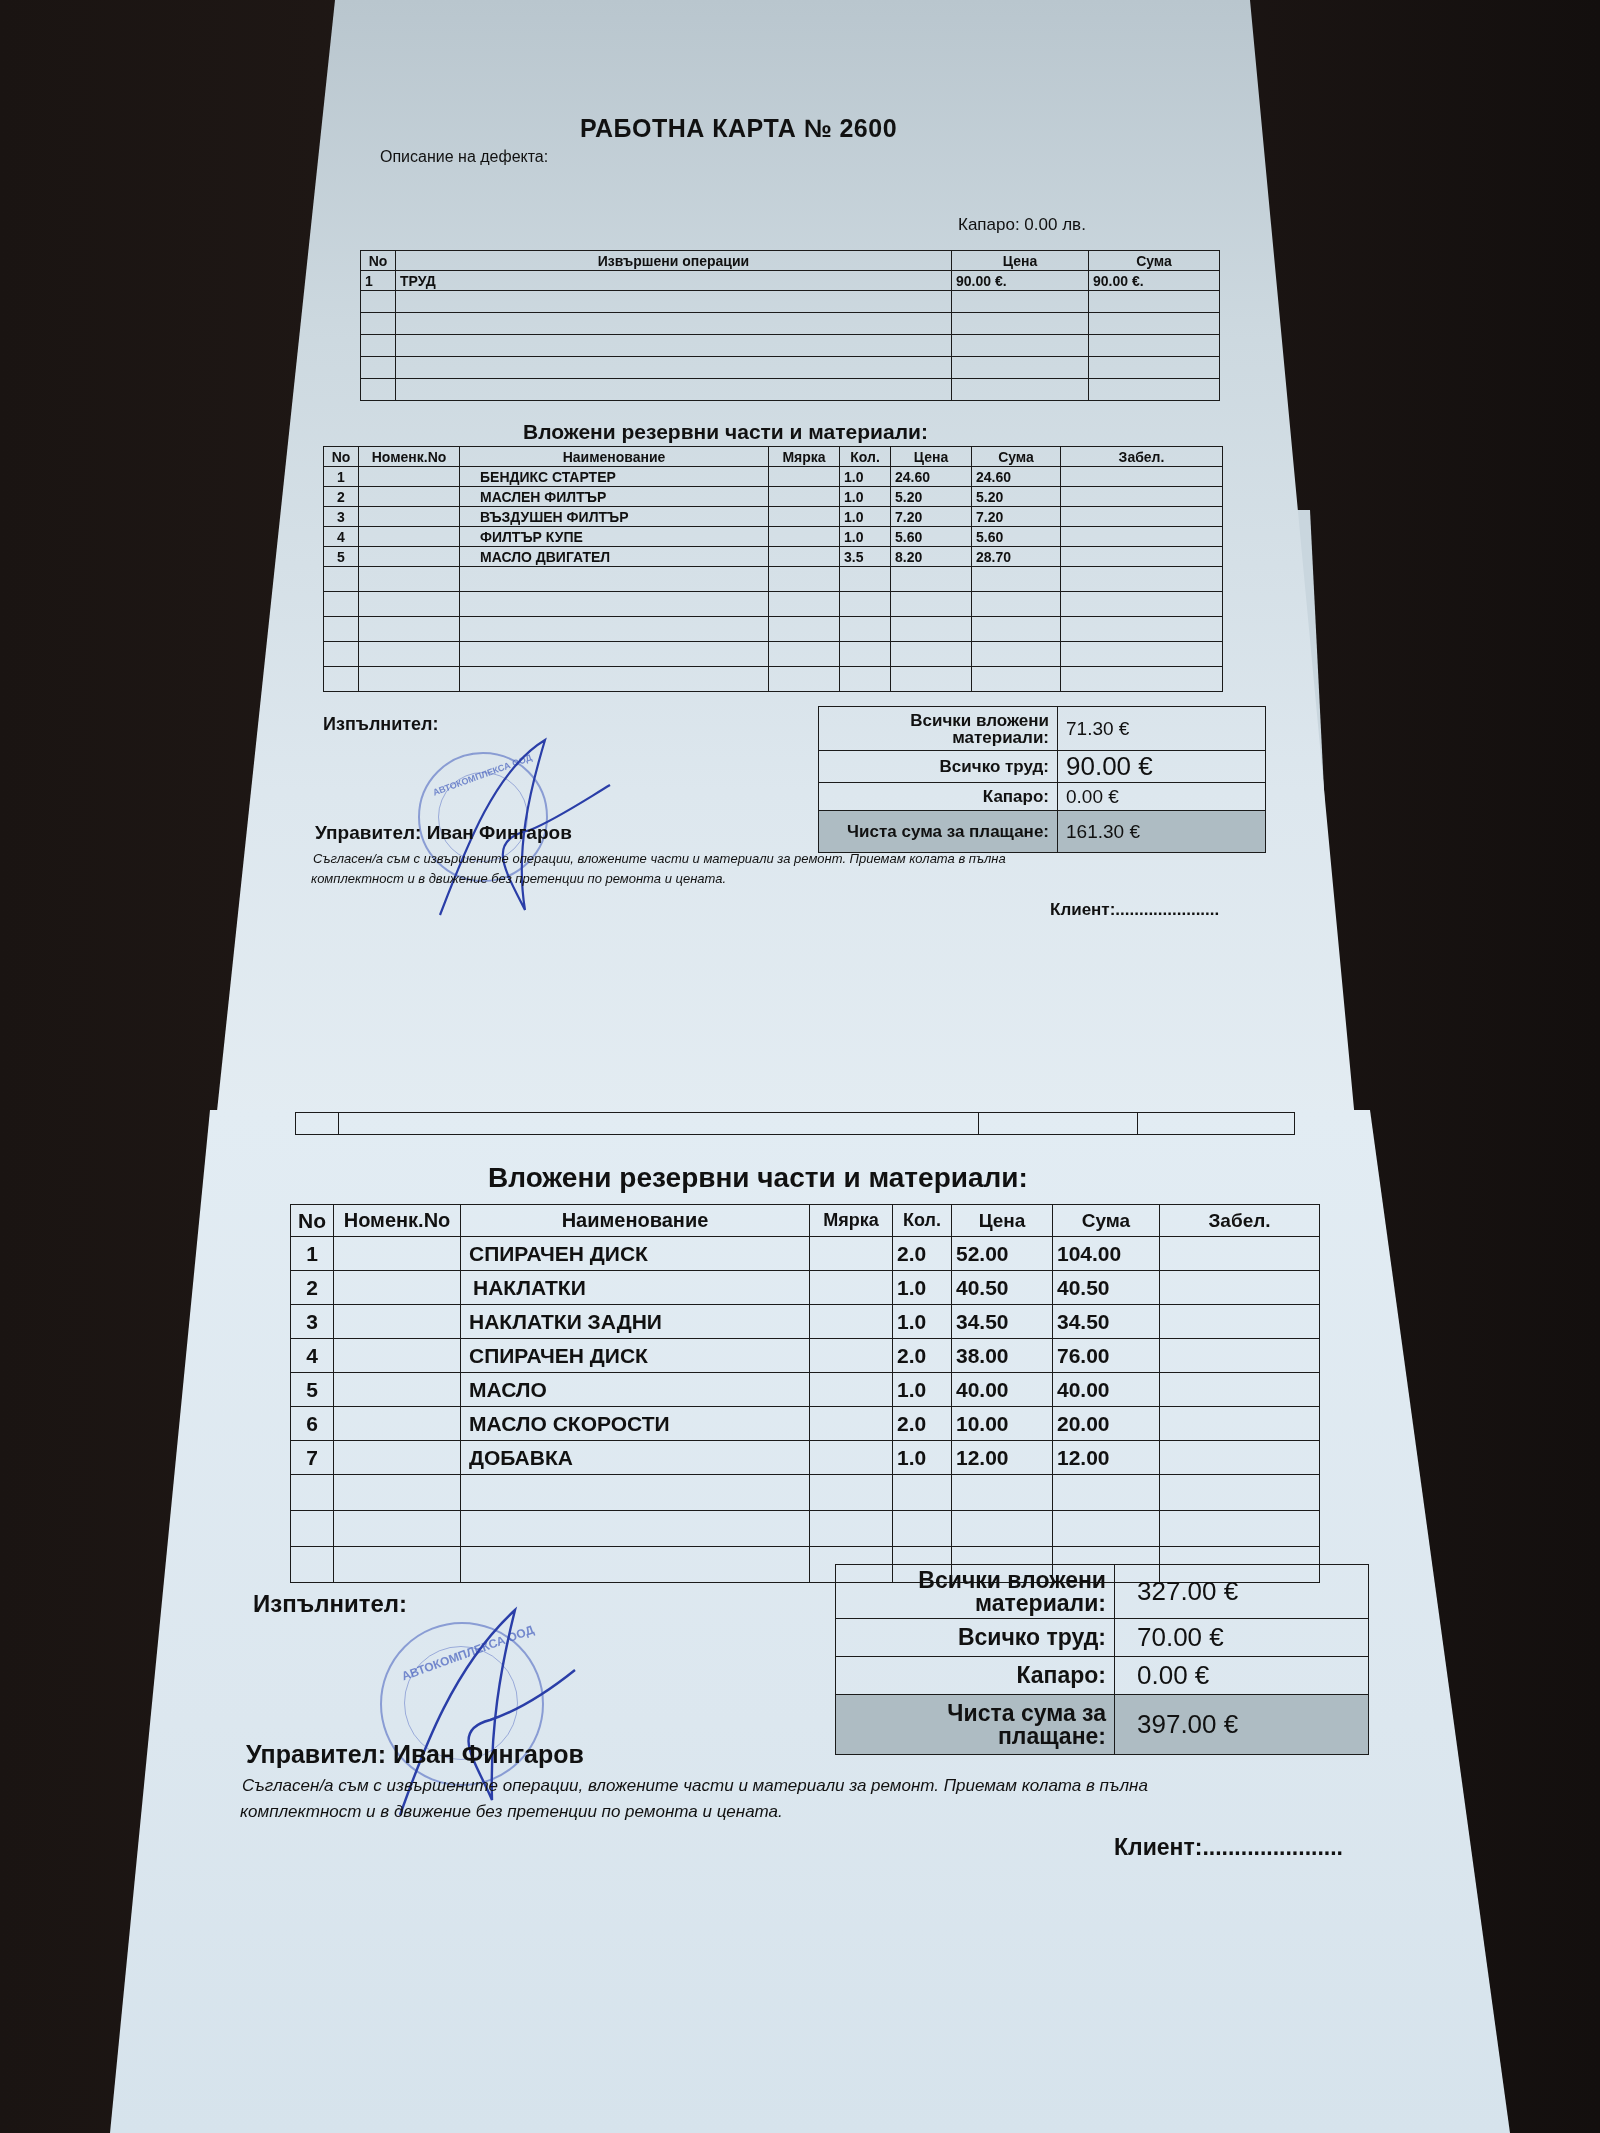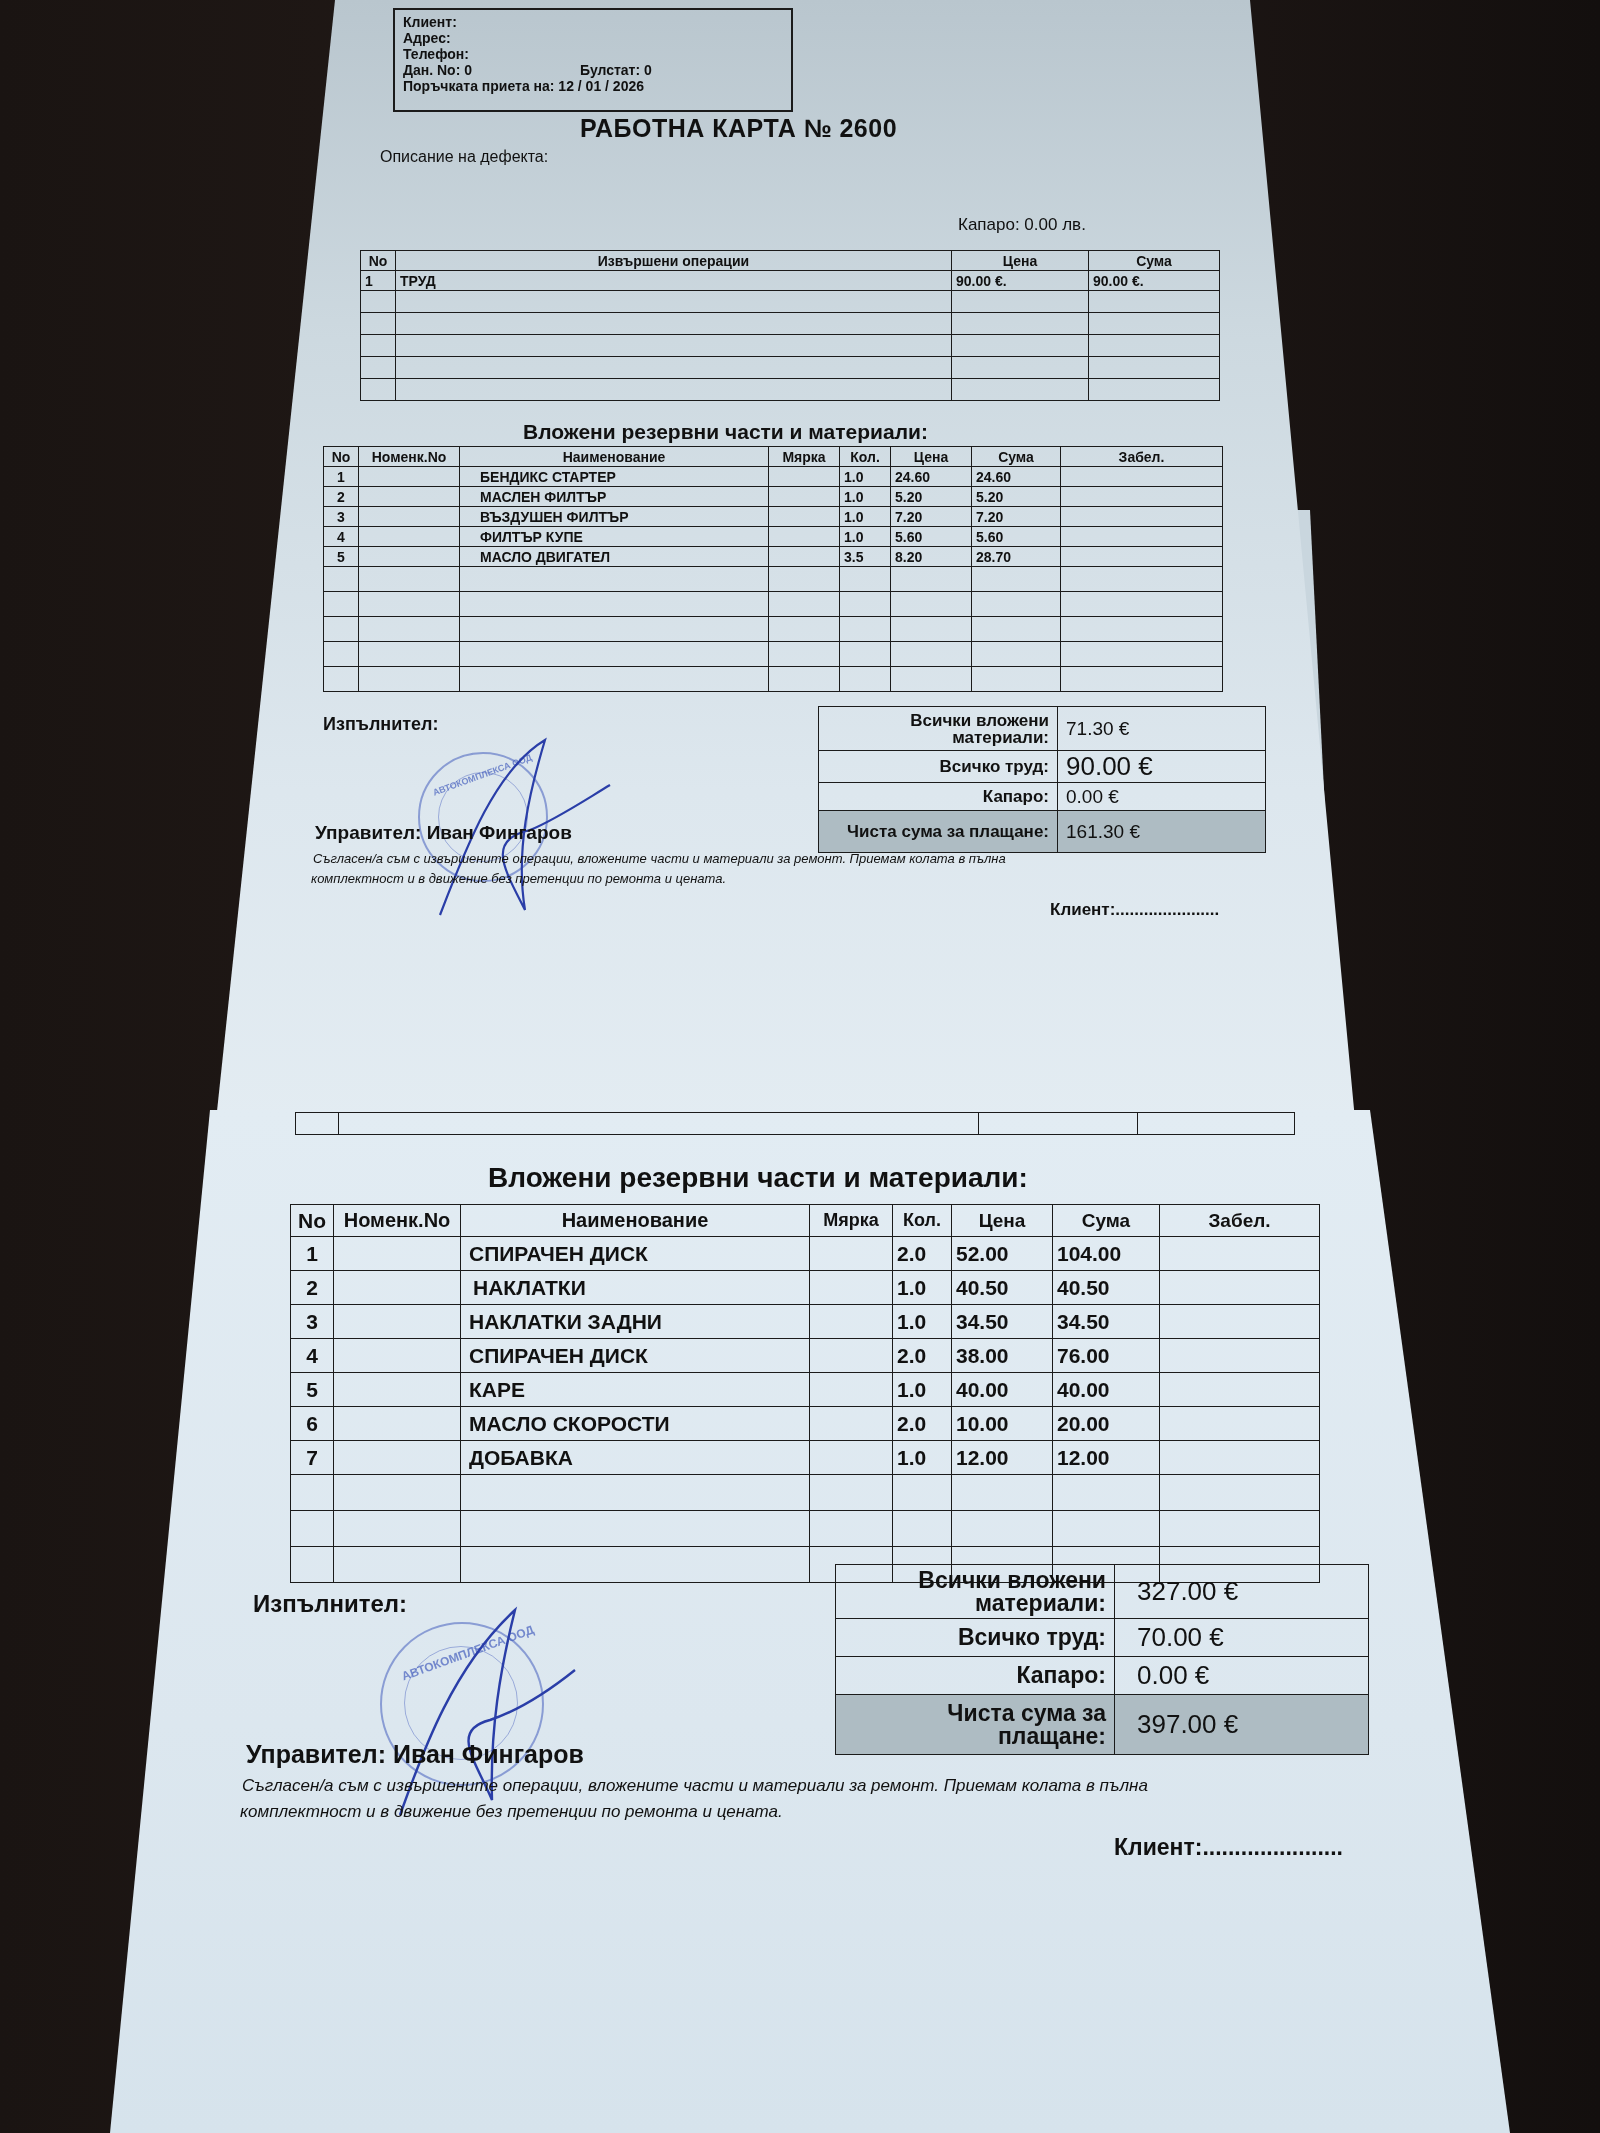--- a/index.html
+++ b/index.html
@@ -43,30 +43,20 @@
   .stamp { position:absolute; border-radius:50%; border:2px solid rgba(70,95,190,.55); }
   .stamp-inner { position:absolute; border-radius:50%; border:1.5px solid rgba(70,95,190,.45); }
 </style>
 </head>
 <body>
 
 <div class="edge" style="left:1290px;top:510px;width:70px;height:1000px;clip-path:polygon(0 0,20px 0,70px 1000px,50px 1000px);"></div>
 
 <div class="sheet" id="sheet1">
 
-  <div class="abs box" style="left:178px;top:8px;width:380px;height:92px;padding:4px 8px;">
-    <div class="lbl">Клиент:</div>
-    <div class="lbl">Адрес:</div>
-    <div class="lbl">Телефон:</div>
-    <div class="lbl" style="display:flex;gap:108px;">
-      <span>Дан. No: 0</span>
-      <span>Булстат: 0</span>
-    </div>
-    <div class="lbl">Поръчката приета на: 12 / 01 / 2026</div>
-  </div>
 
 
   <div class="abs title" style="left:365px;top:114px;">РАБОТНА КАРТА № 2600</div>
   <div class="abs reg" style="left:165px;top:148px;">Описание на дефекта:</div>
   <div class="abs reg" style="left:743px;top:215px;font-size:17px;">Капаро: 0.00 лв.</div>
 
   <table class="grid" style="left:145px;top:250px;width:860px;font-size:14px;">
     <tbody>
         <tr style="height:20px;">
       <th style="width:26px;">No</th>
@@ -332,21 +322,21 @@
           <td style="padding-left:8px;">СПИРАЧЕН ДИСК</td>
           <td></td>
           <td>2.0</td>
           <td>38.00</td>
           <td>76.00</td>
           <td></td>
     </tr>
     <tr style="height:34px;">
       <td style="text-align:center;">5</td>
           <td></td>
-          <td style="padding-left:8px;">КАРЕ</td>
+          <td style="padding-left:8px;">МАСЛО</td>
           <td></td>
           <td>1.0</td>
           <td>40.00</td>
           <td>40.00</td>
           <td></td>
     </tr>
     <tr style="height:34px;">
       <td style="text-align:center;">6</td>
           <td></td>
           <td style="padding-left:8px;">МАСЛО СКОРОСТИ</td>

